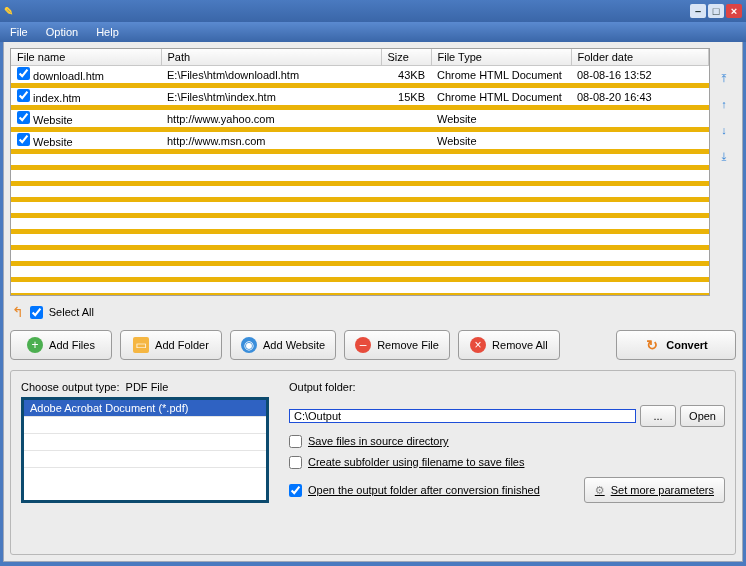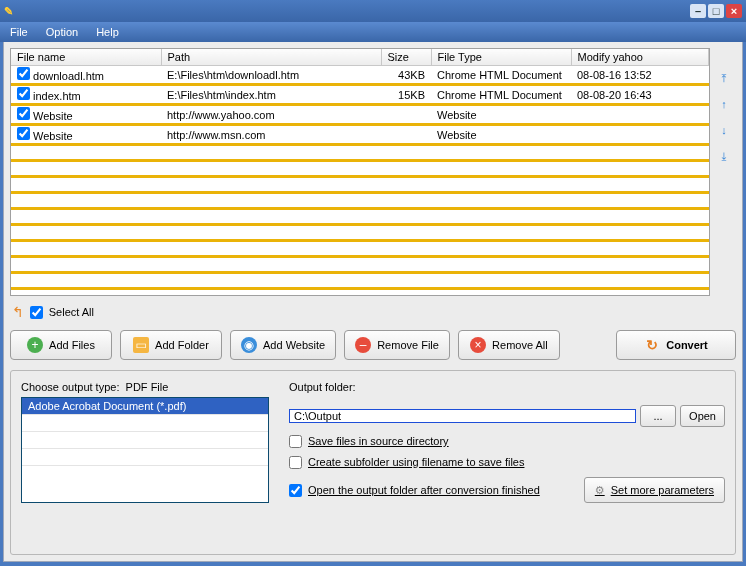--- a/index.html
+++ b/index.html
@@ -47,21 +47,21 @@
     overflow: hidden;
   }
   .filetable table { width: 100%; border-collapse: collapse; }
   .filetable th {
     background: linear-gradient(#fdfdfd, #ececec);
     border-right: 1px solid #c8c8c8;
     border-bottom: 1px solid #c8c8c8;
     text-align: left; padding: 2px 6px; font-weight: normal; height: 14px;
   }
   .filetable td { padding: 1px 6px; height: 16px; border-bottom: 0; white-space: nowrap; }
-  .filetable tbody tr { border-bottom: 3px solid #eab308; }
+  .filetable tbody tr { border-bottom: 5px solid #eab308; }
   .col-size { text-align: right; margin-left: 8px; }
 
   .sidebtns { width: 22px; display:flex; flex-direction: column; gap:6px; padding-top: 20px; }
   .sidebtn { width:20px; height:20px; display:flex; align-items:center; justify-content:center; }
 
   .selectall-row { display:flex; align-items:center; gap:6px; padding: 8px 2px 6px; }
   .selectall-row .upicon { color:#e88a2c; font-size:14px; }
 
   .buttonrow { display:flex; gap:8px; padding: 4px 0 10px; }
   .btn {
@@ -88,21 +88,21 @@
     border-radius: 3px;
     padding: 10px;
     display:flex; gap: 20px;
     flex: 1;
   }
 
   .leftcol { width: 248px; }
   .outlabel { margin-bottom: 4px; }
 
   .typelist {
-    border: 1px solid #0c4a6e; background:#fff; height: 106px; margin-top:2px;
+    border: 3px solid #0c4a6e; background:#fff; height: 106px; margin-top:2px;
   }
   .typelist .selrow { background:#2f62c2; color:#fff; padding: 2px 6px; }
   .typelist .emptyrow { border-top:1px solid #e4e4e4; height: 17px; }
 
   .rightcol { flex:1; display:flex; flex-direction:column; gap:8px; }
   .outrow { display:flex; gap:4px; align-items:center; }
   .outrow input[type=text] {
     flex:1; height:14px; border:1px solid #1d4ed8; padding:4px 4px; background:#fff;
   }
   .smallbtn {
@@ -142,21 +142,21 @@
 
   <div class="filetable-wrap">
     <div class="filetable">
       <table>
         <thead>
           <tr>
             <th style="width:150px">File name</th>
             <th style="width:220px">Path</th>
             <th style="width:50px" class="col-size">Size</th>
             <th style="width:140px">File Type</th>
-            <th>Modify yahoo</th>
+            <th>Folder date</th>
           </tr>
         </thead>
         <tbody id="filetable-body">
             <tr>
               <td><input type="checkbox" checked="" style=""> downloadl.htm</td>
               <td>E:\Files\htm\downloadl.htm</td>
               <td class="col-size">43KB</td>
               <td>Chrome HTML Document</td>
               <td>08-08-16 13:52</td>
             </tr>

